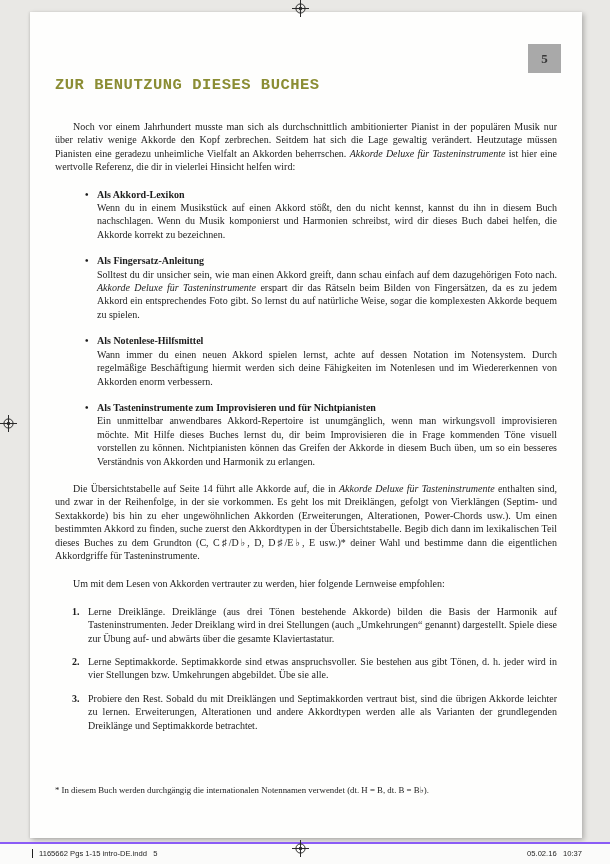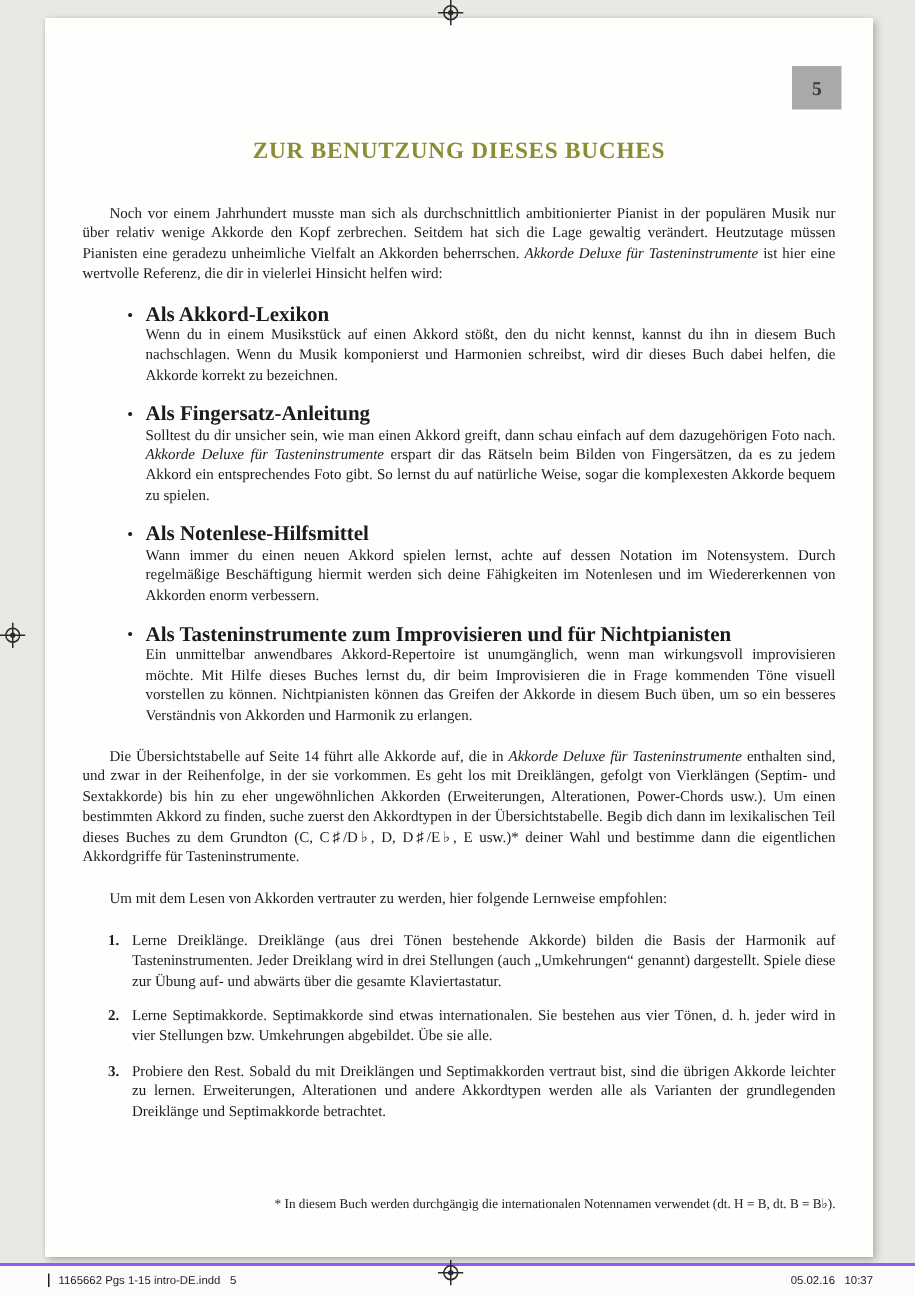--- a/index.html
+++ b/index.html
@@ -4,40 +4,40 @@
 <style>
   html,body{margin:0;padding:0;}
   body{width:610px;height:864px;overflow:hidden;background:#dddbd7;}
   .canvas{position:relative;width:610px;height:864px;background:#e9e8e5;overflow:hidden;
           font-family:"Liberation Serif",serif;color:#1c1c1c;}
   .page{position:absolute;left:30px;top:12px;width:552px;height:826px;background:#fefefd;
         box-shadow:2px 2px 5px rgba(0,0,0,.25), -1px 0 2px rgba(0,0,0,.08);
         padding:64px 25px 0;box-sizing:border-box;}
   .page-tab{position:absolute;left:498px;top:32px;width:33px;height:29px;background:var(--tab-bg,#a9a9a9);
         display:flex;align-items:center;justify-content:center;font-weight:bold;font-size:13px;color:#383838;}
-  .title{margin:16px;text-align:center;font-family:Liberation Serif, serif;font-size:15.5px;
+  .title{margin:0;text-align:left;font-family:Liberation Mono, monospace;font-size:15.5px;
         font-weight:800;letter-spacing:.5px;color:var(--title-color,#8b8d34);}
   .para{margin:0;font-size:10px;line-height:13.4px;text-align:justify;}
   .indent{text-indent:18px;}
   .mt-intro{margin-top:26px;}
   .mt-overview{margin-top:14px;}
   .mt-lernweise{margin-top:15px;}
   .i{font-style:italic;}
   .bullets{list-style:none;margin:14px 0 0;padding:0 0 0 30px;}
   .bullets li{display:flex;margin-bottom:13px;}
   .bullet-glyph{flex:0 0 12px;width:12px;font-weight:bold;font-size:10px;line-height:13.4px;}
   .bullet-body{flex:1;}
-  .bullet-heading{font-weight:bold;font-size:14px;line-height:13.4px;}
+  .bullet-heading{font-weight:bold;font-size:10px;line-height:13.4px;}
   .bullet-text{font-size:10px;line-height:13.4px;text-align:justify;}
   .numbered{list-style:none;margin:14px 0 0;padding:0 0 0 17px;}
   .numbered li{display:flex;margin-bottom:10px;}
   .num{flex:0 0 16px;font-weight:bold;font-size:10px;line-height:13.4px;}
   .num-body{flex:1;font-size:10px;line-height:13.4px;text-align:justify;}
   .lead{font-weight:normal;}
-  .footnote{position:absolute;left:25px;right:25px;bottom:30px;margin:0;font-size:8.8px;line-height:11px;text-align:right;}
+  .footnote{position:absolute;left:25px;right:25px;bottom:42px;margin:0;font-size:8.8px;line-height:11px;text-align:left;}
   .slug{position:absolute;left:0;top:842px;width:610px;height:22px;background:#fbfbfa;
         border-top:2px solid #8b5cf6;font-family:"Liberation Sans",sans-serif;font-size:7.6px;color:#1e1e1e;}
   .slug .left{position:absolute;left:32px;top:5px;border-left:1px solid #1e1e1e;padding-left:6px;white-space:pre;}
   .slug .right{position:absolute;right:28px;top:5px;white-space:pre;}
   .regmark{position:absolute;z-index:5;}
   .rm-top{left:292px;top:0;}
   .rm-left{left:0;top:415px;}
   .rm-bottom{left:292px;top:840px;}
 </style>
 </head>
@@ -93,21 +93,21 @@
     <ol class="numbered">
       <li>
         <span class="num">1.</span>
         <div class="num-body">
           <span class="lead">Lerne Dreiklänge.</span><span> Dreiklänge (aus drei Tönen bestehende Akkorde) bilden die Basis der Harmonik auf Tasteninstrumenten. Jeder Dreiklang wird in drei Stellungen (auch „Umkehrungen“ genannt) dargestellt. Spiele diese zur Übung auf- und abwärts über die gesamte Klaviertastatur.</span>
         </div>
       </li>
       <li>
         <span class="num">2.</span>
         <div class="num-body">
-          <span class="lead">Lerne Septimakkorde.</span><span> Septimakkorde sind etwas internationalen. Sie bestehen aus vier Tönen, d. h. jeder wird in vier Stellungen bzw. Umkehrungen abgebildet. Übe sie alle.</span>
+          <span class="lead">Lerne Septimakkorde.</span><span> Septimakkorde sind etwas anspruchsvoller. Sie bestehen aus gibt Tönen, d. h. jeder wird in vier Stellungen bzw. Umkehrungen abgebildet. Übe sie alle.</span>
         </div>
       </li>
       <li>
         <span class="num">3.</span>
         <div class="num-body">
           <span class="lead">Probiere den Rest.</span><span> Sobald du mit Dreiklängen und Septimakkorden vertraut bist, sind die übrigen Akkorde leichter zu lernen. Erweiterungen, Alterationen und andere Akkordtypen werden alle als Varianten der grundlegenden Dreiklänge und Septimakkorde betrachtet.</span>
         </div>
       </li>
     </ol>
 

